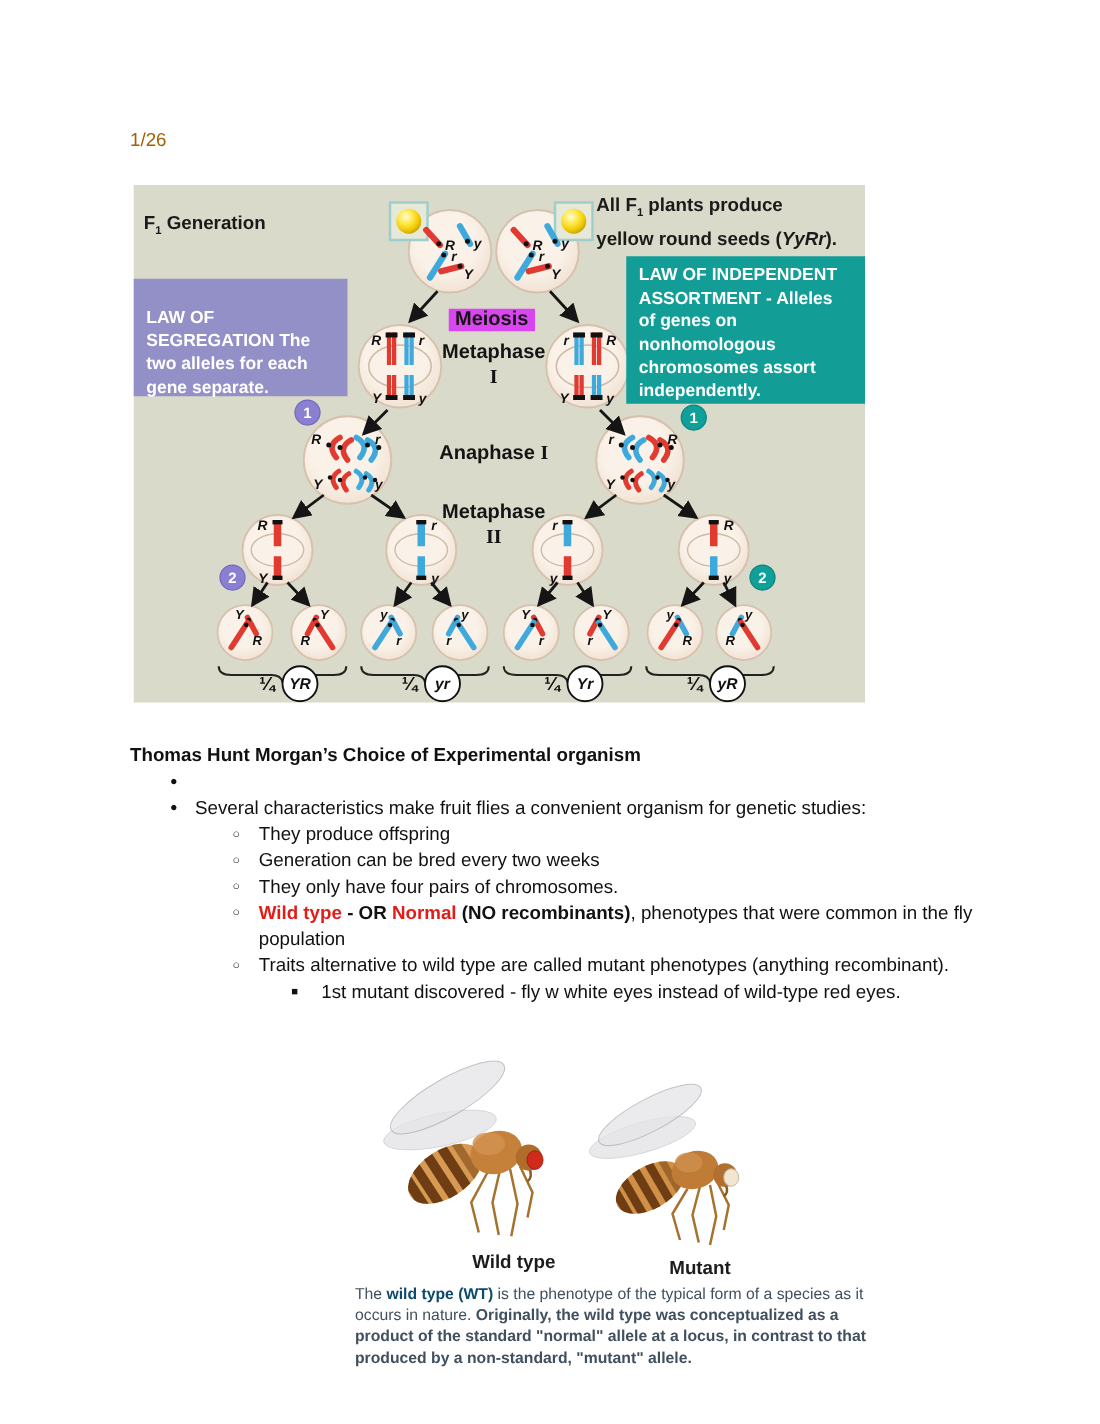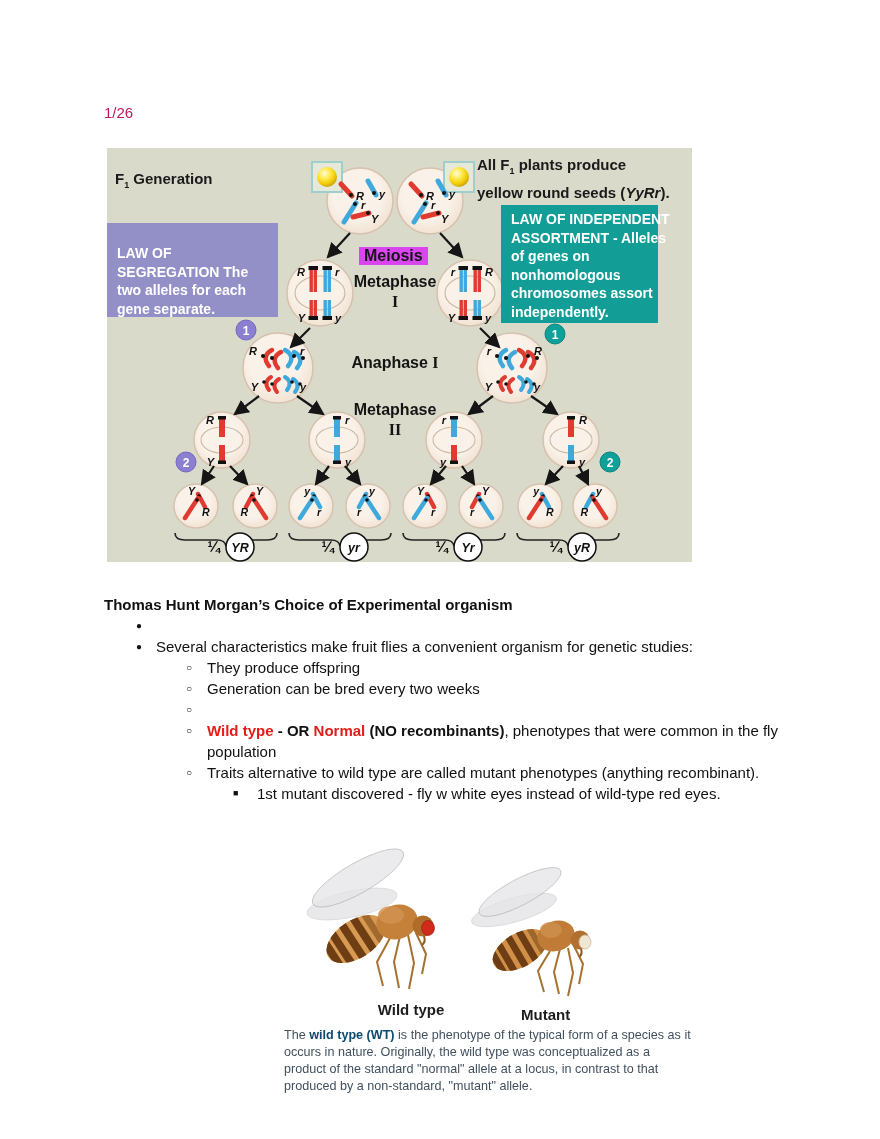--- a/index.html
+++ b/index.html
@@ -1,32 +1,32 @@
 <!DOCTYPE html>
 <html><head>
 <meta charset="utf-8">
 <style>
   html,body{margin:0;padding:0}
   body{width:880px;height:1139px;background:#ffffff;font-family:"Liberation Sans",sans-serif;color:#111;position:relative;overflow:hidden}
   .abs{position:absolute}
 
   
-  #page-num{left:104px;top:104px;font-size:15px;color:#be185d}
+  #page-num{left:104px;top:104px;font-size:15px;color:#a16207}
 
   
   #diagram{left:107px;top:148px;width:585px;height:414px;background:#d9dac9}
   #diagram svg{position:absolute;left:0;top:0}
   #diagram .ov{position:absolute}
   #f1-label{left:8px;top:22px;font-size:15px;font-weight:bold;color:#1a1a1a}
   #f1-label sub,#top-note sub{font-size:9px}
   #top-note{left:370px;top:6px;font-size:15px;font-weight:bold;line-height:21px;color:#1a1a1a}
   .law{color:#fff;font-weight:bold;font-size:14px;line-height:18.5px;box-sizing:border-box}
   #law-seg{left:0;top:75px;width:171px;height:94px;background:#938fc7;padding:21px 0 0 10px}
   #law-seg span{display:block;width:134px}
-  #law-ind{left:394px;top:57px;width:157px;height:118px;background:#129e96;padding:5px 0 0 10px}
+  #law-ind{left:394px;top:57px;width:191px;height:118px;background:#129e96;padding:5px 0 0 10px}
   #law-ind span{display:block;width:172px}
   .phase{font-weight:bold;font-size:16px;color:#141414;text-align:center}
   #lbl-meiosis{left:252px;top:99px;background:#d946ef;padding:0 5px}
   #lbl-meta1{left:238px;top:124px;width:100px;line-height:20px}
   #lbl-ana{left:228px;top:206px;width:120px}
   #lbl-meta2{left:238px;top:252px;width:100px;line-height:20px}
   .numeral{font-family:"Liberation Serif",serif}
 
   
   svg text{font-family:"Liberation Sans",sans-serif}
@@ -44,25 +44,25 @@
   .mk1{margin-left:32px;width:20px;font-size:10px}
   .mk2{margin-left:82px;width:21px;font-size:10px}
   .mk3{margin-left:129px;width:24px;font-size:9px}
   .tx{flex:1;max-width:573px}
   .tx1{max-width:624px}
   .bd{font-weight:bold}
   .rd{font-weight:bold;color:#e41c17}
 
   
   #lbl-wild{left:356px;top:1001px;width:110px;text-align:center;font-weight:bold;font-size:15px;color:#1c1c1c}
-  #lbl-mutant{left:521px;top:1006px;width:110px;font-weight:bold;font-size:15px;color:#1c1c1c}
+  #lbl-mutant{left:505px;top:1006px;width:110px;text-align:center;font-weight:bold;font-size:15px;color:#1c1c1c}
   #caption{left:284px;top:1027px;width:400px;font-size:12.6px;line-height:16.9px;color:#41505f}
   #caption div{white-space:nowrap}
   .cap-red{color:#0c4a6e;font-weight:bold}
-  .cap-b{font-weight:normal}
+  .cap-b{font-weight:bold}
 </style>
 </head>
 <body>
 
 <div class="abs" id="page-num">1/26</div>
 
 <div class="abs" id="diagram">
   <svg width="585" height="414" viewBox="0 0 585 414">
     <defs>
       <marker id="ah" markerWidth="8" markerHeight="8" refX="6" refY="3.5" orient="auto">
@@ -419,20 +419,21 @@
   <div class="row">
     <span class="mk mk2">○</span>
     <span class="tx">They produce offspring</span>
   </div>
   <div class="row">
     <span class="mk mk2">○</span>
     <span class="tx">Generation can be bred every two weeks</span>
   </div>
   <div class="row">
     <span class="mk mk2">○</span>
+    <span class="tx">They only have four pairs of chromosomes.</span>
   </div>
   <div class="row">
     <span class="mk mk2">○</span>
     <span class="tx"><span class="rd">Wild type</span><span class="bd"> - OR </span><span class="rd">Normal</span><span class="bd"> (NO recombinants)</span><span>, phenotypes that were common in the fly population</span></span>
   </div>
   <div class="row">
     <span class="mk mk2">○</span>
     <span class="tx">Traits alternative to wild type are called mutant phenotypes (anything recombinant).</span>
   </div>
   <div class="row">

